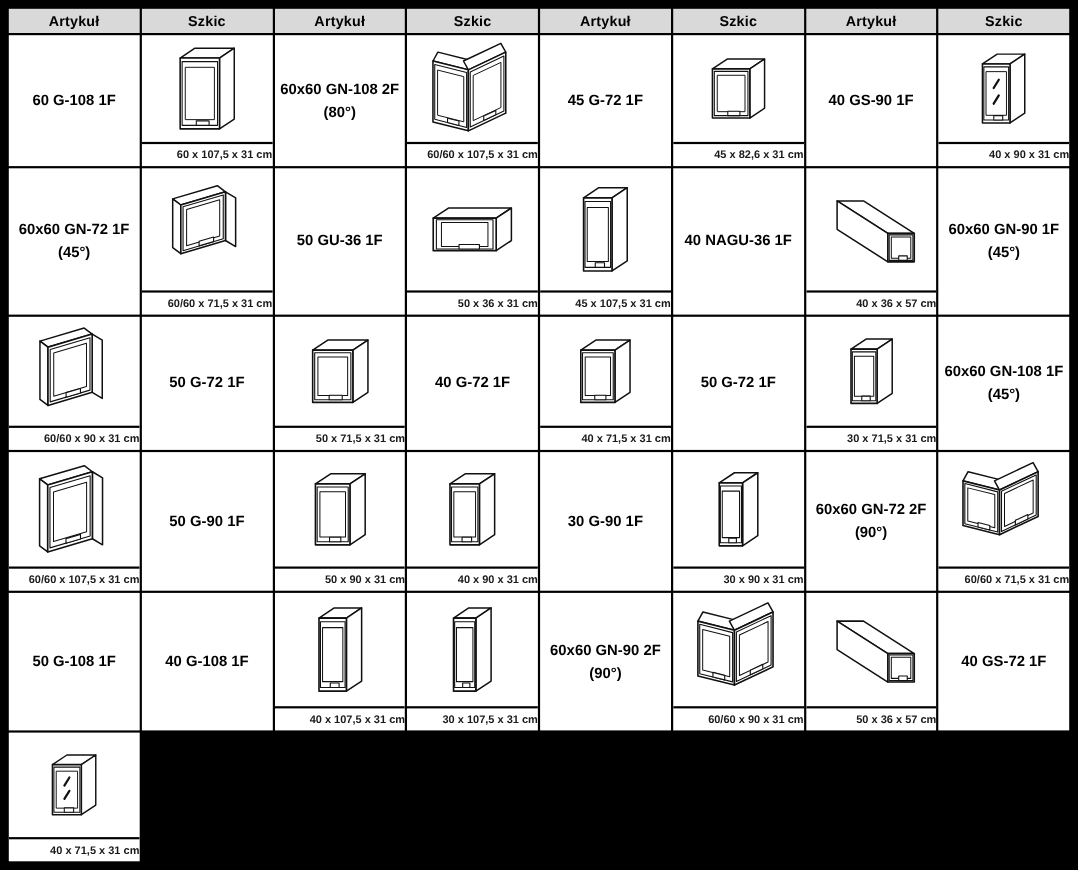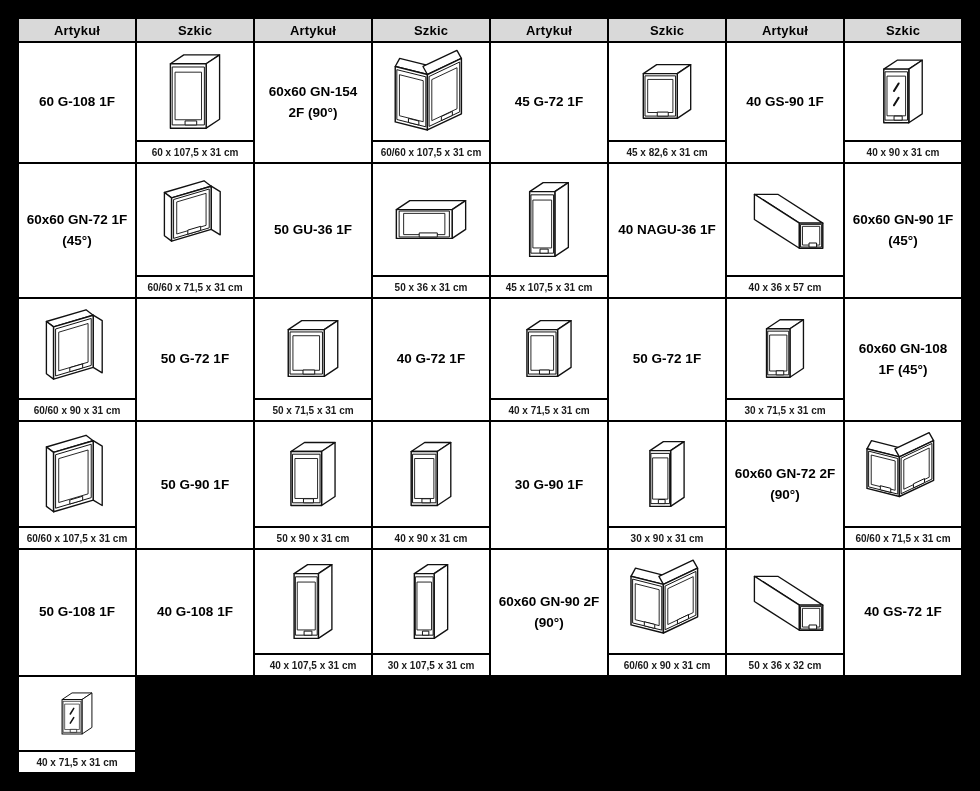--- a/index.html
+++ b/index.html
@@ -8,40 +8,40 @@
     font-family:"Liberation Sans", sans-serif; color:#000;
     position:relative; overflow:hidden;
   }
   .grid {
     box-sizing:border-box;
     width:980px; height:791px;
     display:grid;
     grid-template-columns: repeat(8, 1fr);
     grid-template-rows: 22px 119px 133px 121px 126px 125px 1fr;
     gap:2px;
-    padding:19px;
+    padding:8px;
     background:#000000;
   }
   .cell { background:#ffffff; overflow:hidden; }
   .header-cell {
     background:#d9d9d9;
     display:flex; align-items:center; justify-content:center;
     font-weight:bold; font-size:13px; letter-spacing:0.2px;
   }
   .label-cell {
     display:flex; align-items:center; justify-content:center;
     text-align:center; font-weight:bold; font-size:13.5px;
     line-height:1.55; padding:0 5px; box-sizing:border-box;
   }
   .sketch-cell { display:flex; flex-direction:column; }
   .sketch-area { flex:1 1 auto; min-height:0; padding:2px 4px; box-sizing:border-box; }
   .sketch-area svg { width:100%; height:100%; display:block; }
   .dims {
     flex:0 0 20px; border-top:2px solid #000;
-    display:flex; align-items:center; justify-content:center;
+    display:flex; align-items:center; justify-content:flex-end;
     font-size:10px; font-weight:bold; color:#1a1a1a; white-space:nowrap;
   }
   .empty-cell { background:#000000; grid-column: 7 / 9; }
 </style>
 </head>
 <body>
 
 <div class="page">
   <div class="grid" id="catalog">
       <div class="cell header-cell">
@@ -80,21 +80,21 @@
             <polygon points="34.5,24.6 70.5,24.6 70.5,89.4 34.5,89.4" fill="none" stroke="#111111" stroke-width="1.1" stroke-linejoin="round"></polygon>
             <polygon points="37.7,30.4 67.3,30.4 67.3,83.6 37.7,83.6" fill="none" stroke="#111111" stroke-width="1" stroke-linejoin="round"></polygon>
             <polygon points="48.9,89.4 61.9,89.4 61.9,84.9 48.9,84.9" fill="#ffffff" stroke="#111111" stroke-width="1.1" stroke-linejoin="round"></polygon>
           </svg>
         </div>
         <div class="dims">
           <span>60 x 107,5 x 31 cm</span>
         </div>
       </div>
       <div class="cell label-cell">
-        <span>60x60 GN-154 2F (90°)</span>
+        <span>60x60 GN-108 2F (80°)</span>
       </div>
       <div class="cell sketch-cell">
         <div class="sketch-area">
           <svg viewBox="0 0 120 104" preserveAspectRatio="xMidYMid meet">
             <polygon points="25.0,15.0 61.0,24.0 56.0,33.0 20.0,24.0" fill="#ffffff" stroke="#111111" stroke-width="1.5" stroke-linejoin="round"></polygon>
             <polygon points="51.0,24.0 89.0,6.0 94.0,15.0 56.0,33.0" fill="#ffffff" stroke="#111111" stroke-width="1.5" stroke-linejoin="round"></polygon>
             <polygon points="20.0,24.0 56.0,33.0 56.0,95.0 20.0,86.0" fill="#ffffff" stroke="#111111" stroke-width="1.6" stroke-linejoin="round"></polygon>
             <polygon points="56.0,33.0 94.0,15.0 94.0,77.0 56.0,95.0" fill="#ffffff" stroke="#111111" stroke-width="1.6" stroke-linejoin="round"></polygon>
             <polygon points="21.8,27.6 54.2,35.6 54.2,91.5 21.8,83.3" fill="none" stroke="#111111" stroke-width="1.1" stroke-linejoin="round"></polygon>
             <polygon points="24.7,33.2 51.3,39.9 51.3,85.8 24.7,79.1" fill="none" stroke="#111111" stroke-width="1" stroke-linejoin="round"></polygon>
@@ -444,21 +444,21 @@
           <svg viewBox="0 0 120 104" preserveAspectRatio="xMidYMid meet">
             <polygon points="26.0,24.0 52.0,24.0 102.0,56.0 76.0,56.0" fill="#ffffff" stroke="#111111" stroke-width="1.5" stroke-linejoin="round"></polygon>
             <polygon points="26.0,24.0 76.0,56.0 76.0,84.0 26.0,52.0" fill="#ffffff" stroke="#111111" stroke-width="1.5" stroke-linejoin="round"></polygon>
             <polygon points="76.0,56.0 102.0,56.0 102.0,84.0 76.0,84.0" fill="#ffffff" stroke="#111111" stroke-width="1.6" stroke-linejoin="round"></polygon>
             <polygon points="77.3,57.4 100.7,57.4 100.7,82.6 77.3,82.6" fill="none" stroke="#111111" stroke-width="1.1" stroke-linejoin="round"></polygon>
             <polygon points="79.4,59.6 98.6,59.6 98.6,80.4 79.4,80.4" fill="none" stroke="#111111" stroke-width="1" stroke-linejoin="round"></polygon>
             <polygon points="86.7,82.6 95.1,82.6 95.1,78.1 86.7,78.1" fill="#ffffff" stroke="#111111" stroke-width="1.1" stroke-linejoin="round"></polygon>
           </svg>
         </div>
         <div class="dims">
-          <span>50 x 36 x 32 cm</span>
+          <span>50 x 36 x 57 cm</span>
         </div>
       </div>
       <div class="cell label-cell">
         <span>40 GS-72 1F</span>
       </div>
       <div class="cell sketch-cell">
         <div class="sketch-area">
           <svg viewBox="0 0 120 104" preserveAspectRatio="xMidYMid meet">
             <polygon points="37.5,31.0 52.5,21.0 82.5,21.0 67.5,31.0" fill="#ffffff" stroke="#111111" stroke-width="1.5" stroke-linejoin="round"></polygon>
             <polygon points="67.5,31.0 82.5,21.0 82.5,73.0 67.5,83.0" fill="#ffffff" stroke="#111111" stroke-width="1.5" stroke-linejoin="round"></polygon>

